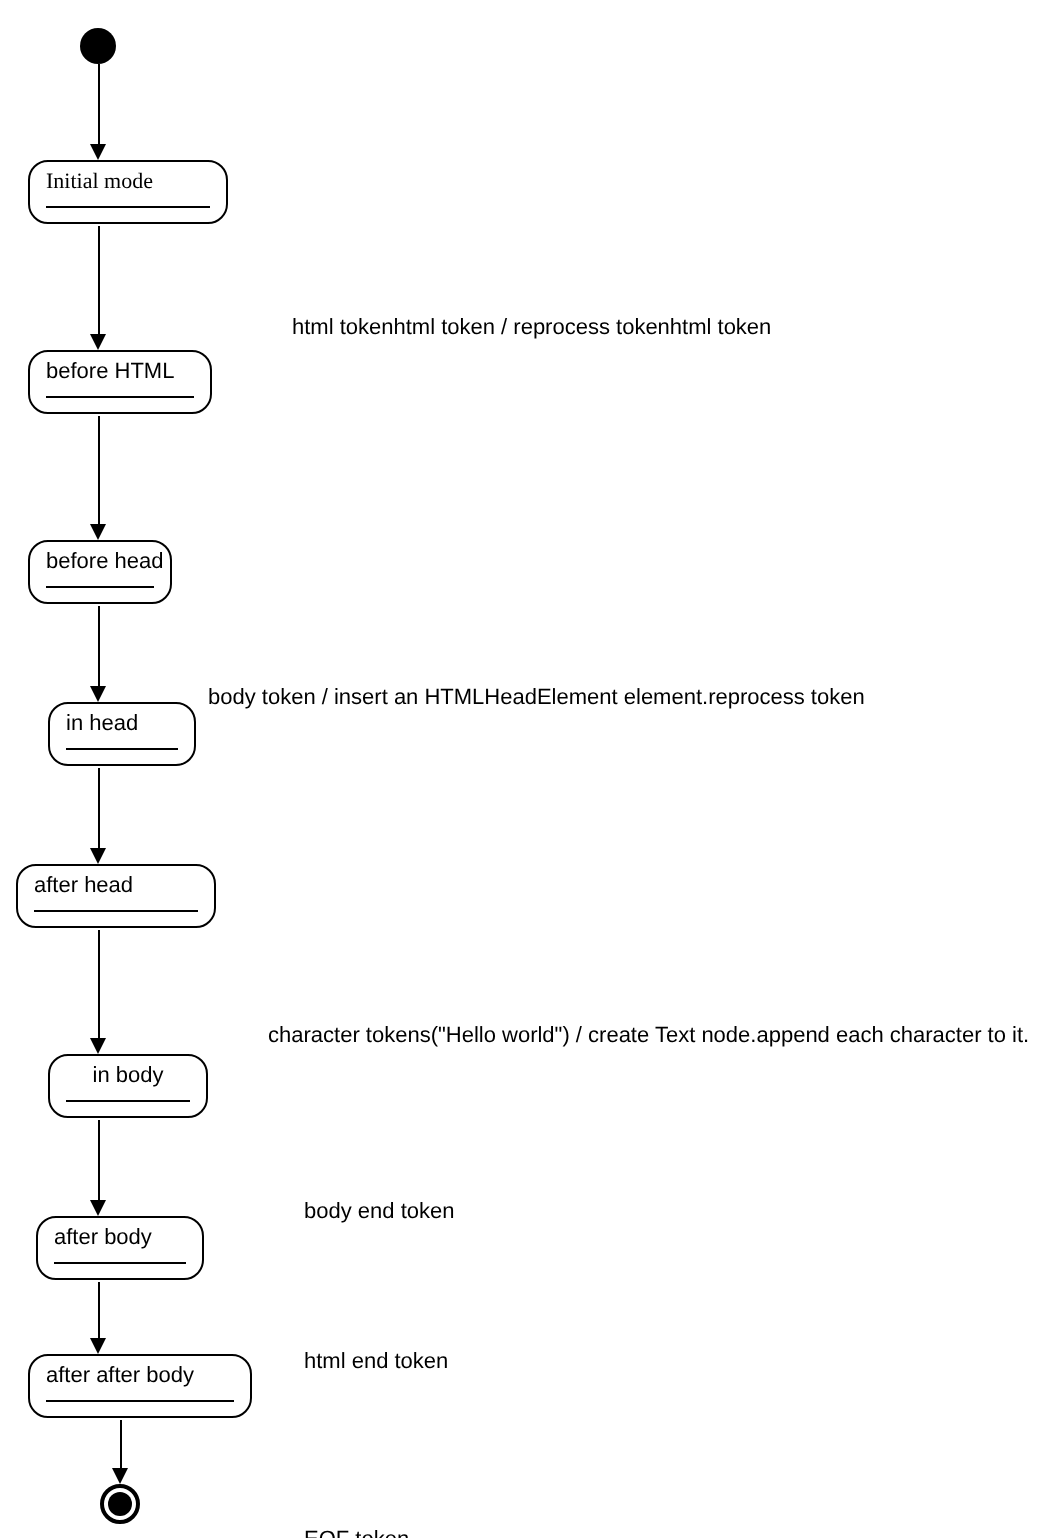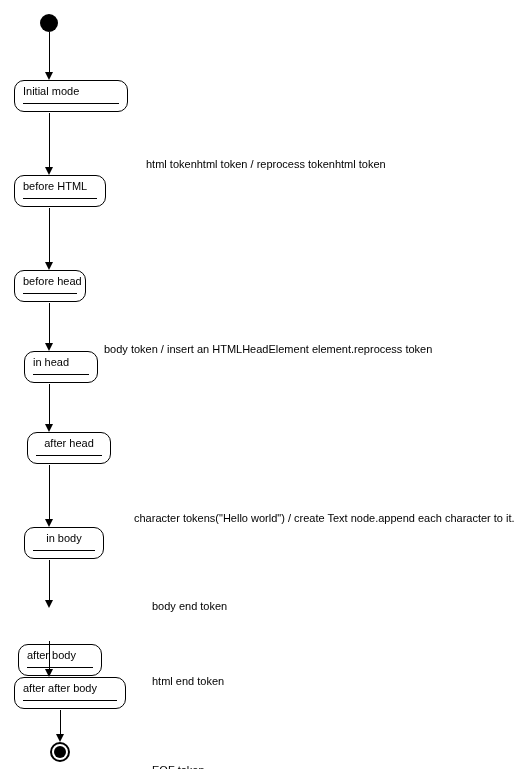--- a/index.html
+++ b/index.html
@@ -82,21 +82,21 @@
 </style>
 </head>
 <body>
 
 <div class="canvas">
 
   <div class="start-circle" style="left:40px; top:14px;"></div>
   <div class="arrow-line" style="left:49px; top:32px; height:40px;"></div>
   <div class="arrow-head" style="left:45px; top:72px;"></div>
 
-  <div class="state" style="left:14px; top:80px; width:114px;">
+  <div class="state" style="left:14px; top:80px; width:100px;font-family:Liberation Serif, serif;">
     <div class="label">Initial mode</div>
     <div class="divider"></div>
   </div>
   <div class="arrow-line" style="left:49px; top:113px; height:54px;"></div>
   <div class="arrow-head" style="left:45px; top:167px;"></div>
   <div class="edge-label" style="left:146px; top:134px;">html tokenhtml token / reprocess tokenhtml token</div>
 
   <div class="state" style="left:14px; top:175px; width:92px;">
     <div class="label">before HTML</div>
     <div class="divider"></div>
@@ -112,37 +112,37 @@
   <div class="arrow-head" style="left:45px; top:343px;"></div>
   <div class="edge-label" style="left:104px; top:319px;">body token / insert an HTMLHeadElement element.reprocess token</div>
 
   <div class="state" style="left:24px; top:351px; width:74px;">
     <div class="label">in head</div>
     <div class="divider"></div>
   </div>
   <div class="arrow-line" style="left:49px; top:384px; height:40px;"></div>
   <div class="arrow-head" style="left:45px; top:424px;"></div>
 
-  <div class="state" style="left:27px; top:432px; width:84px;text-align:center;">
+  <div class="state" style="left:8px; top:432px; width:100px;">
     <div class="label">after head</div>
     <div class="divider"></div>
   </div>
   <div class="arrow-line" style="left:49px; top:465px; height:54px;"></div>
   <div class="arrow-head" style="left:45px; top:519px;"></div>
   <div class="edge-label" style="left:134px; top:488px;">character tokens("Hello world") / create Text node.append each character to it.</div>
 
   <div class="state" style="left:24px; top:527px; width:80px;text-align:center;">
     <div class="label">in body</div>
     <div class="divider"></div>
   </div>
   <div class="arrow-line" style="left:49px; top:560px; height:40px;"></div>
   <div class="arrow-head" style="left:45px; top:600px;"></div>
   <div class="edge-label" style="left:152px; top:576px;">body end token</div>
 
-  <div class="state" style="left:18px; top:644px; width:84px;">
+  <div class="state" style="left:18px; top:608px; width:84px;">
     <div class="label">after body</div>
     <div class="divider"></div>
   </div>
   <div class="arrow-line" style="left:49px; top:641px; height:28px;"></div>
   <div class="arrow-head" style="left:45px; top:669px;"></div>
   <div class="edge-label" style="left:152px; top:651px;">html end token</div>
 
   <div class="state" style="left:14px; top:677px; width:112px;">
     <div class="label">after after body</div>
     <div class="divider"></div>

